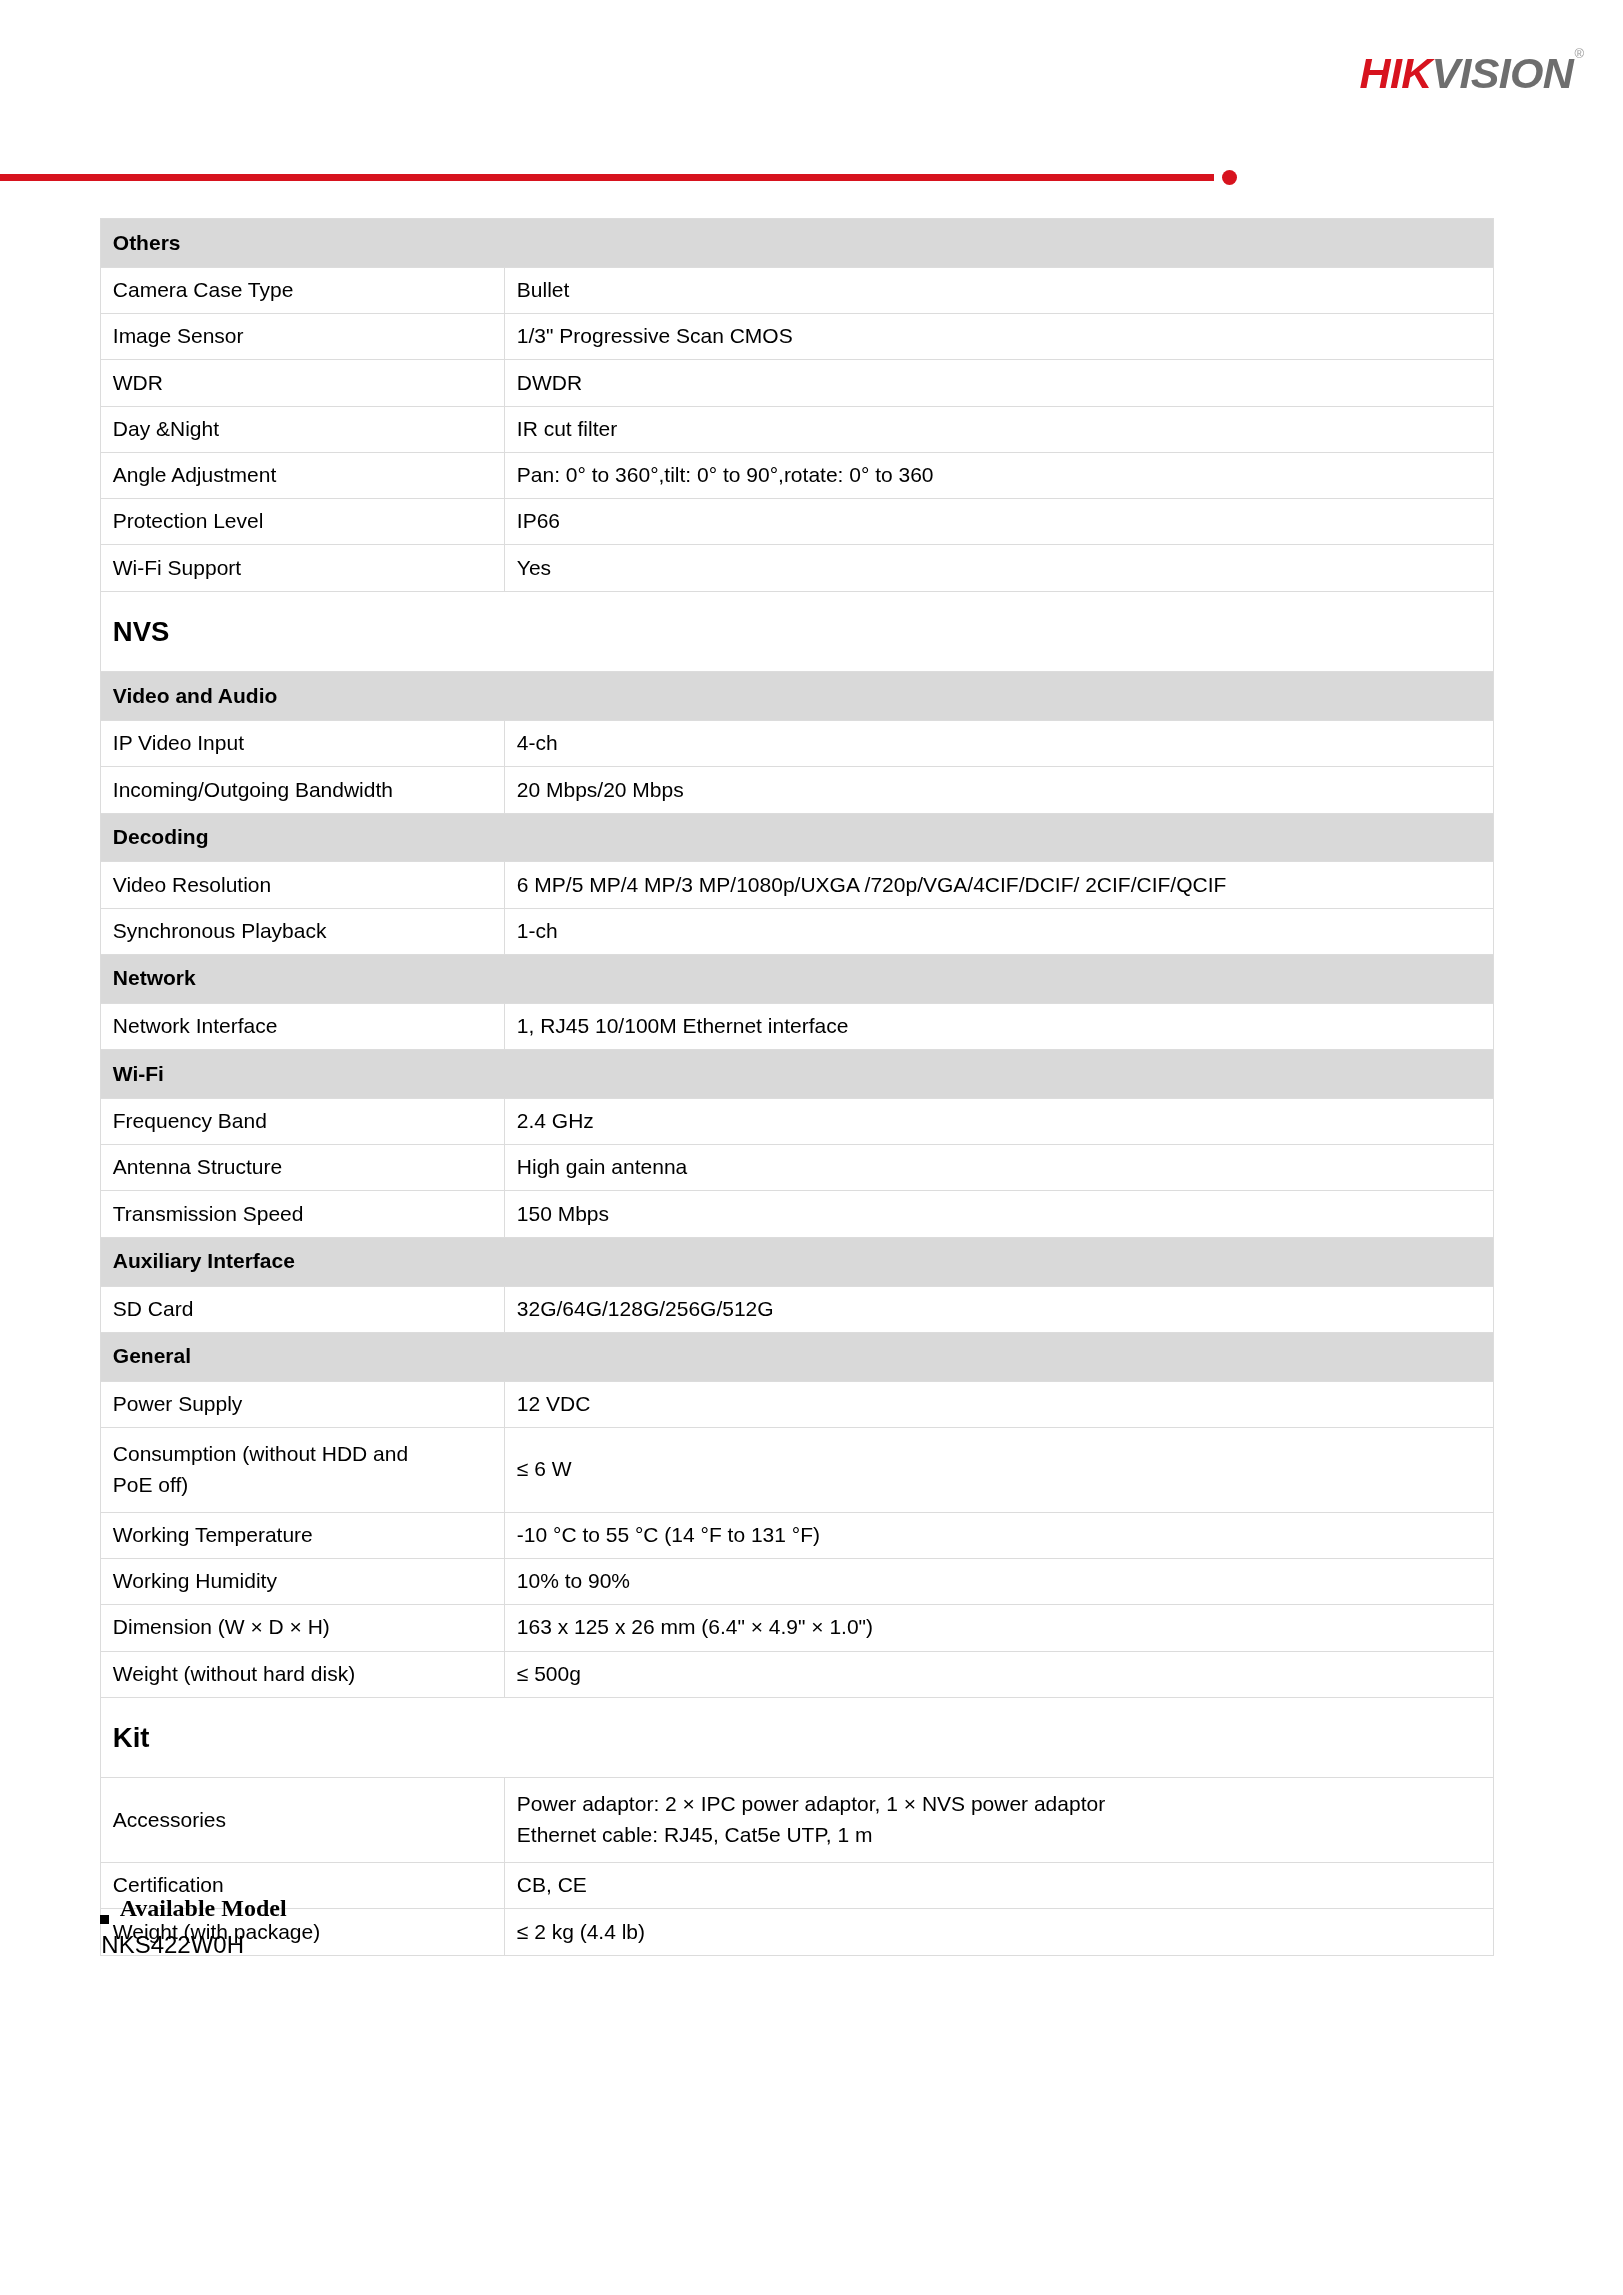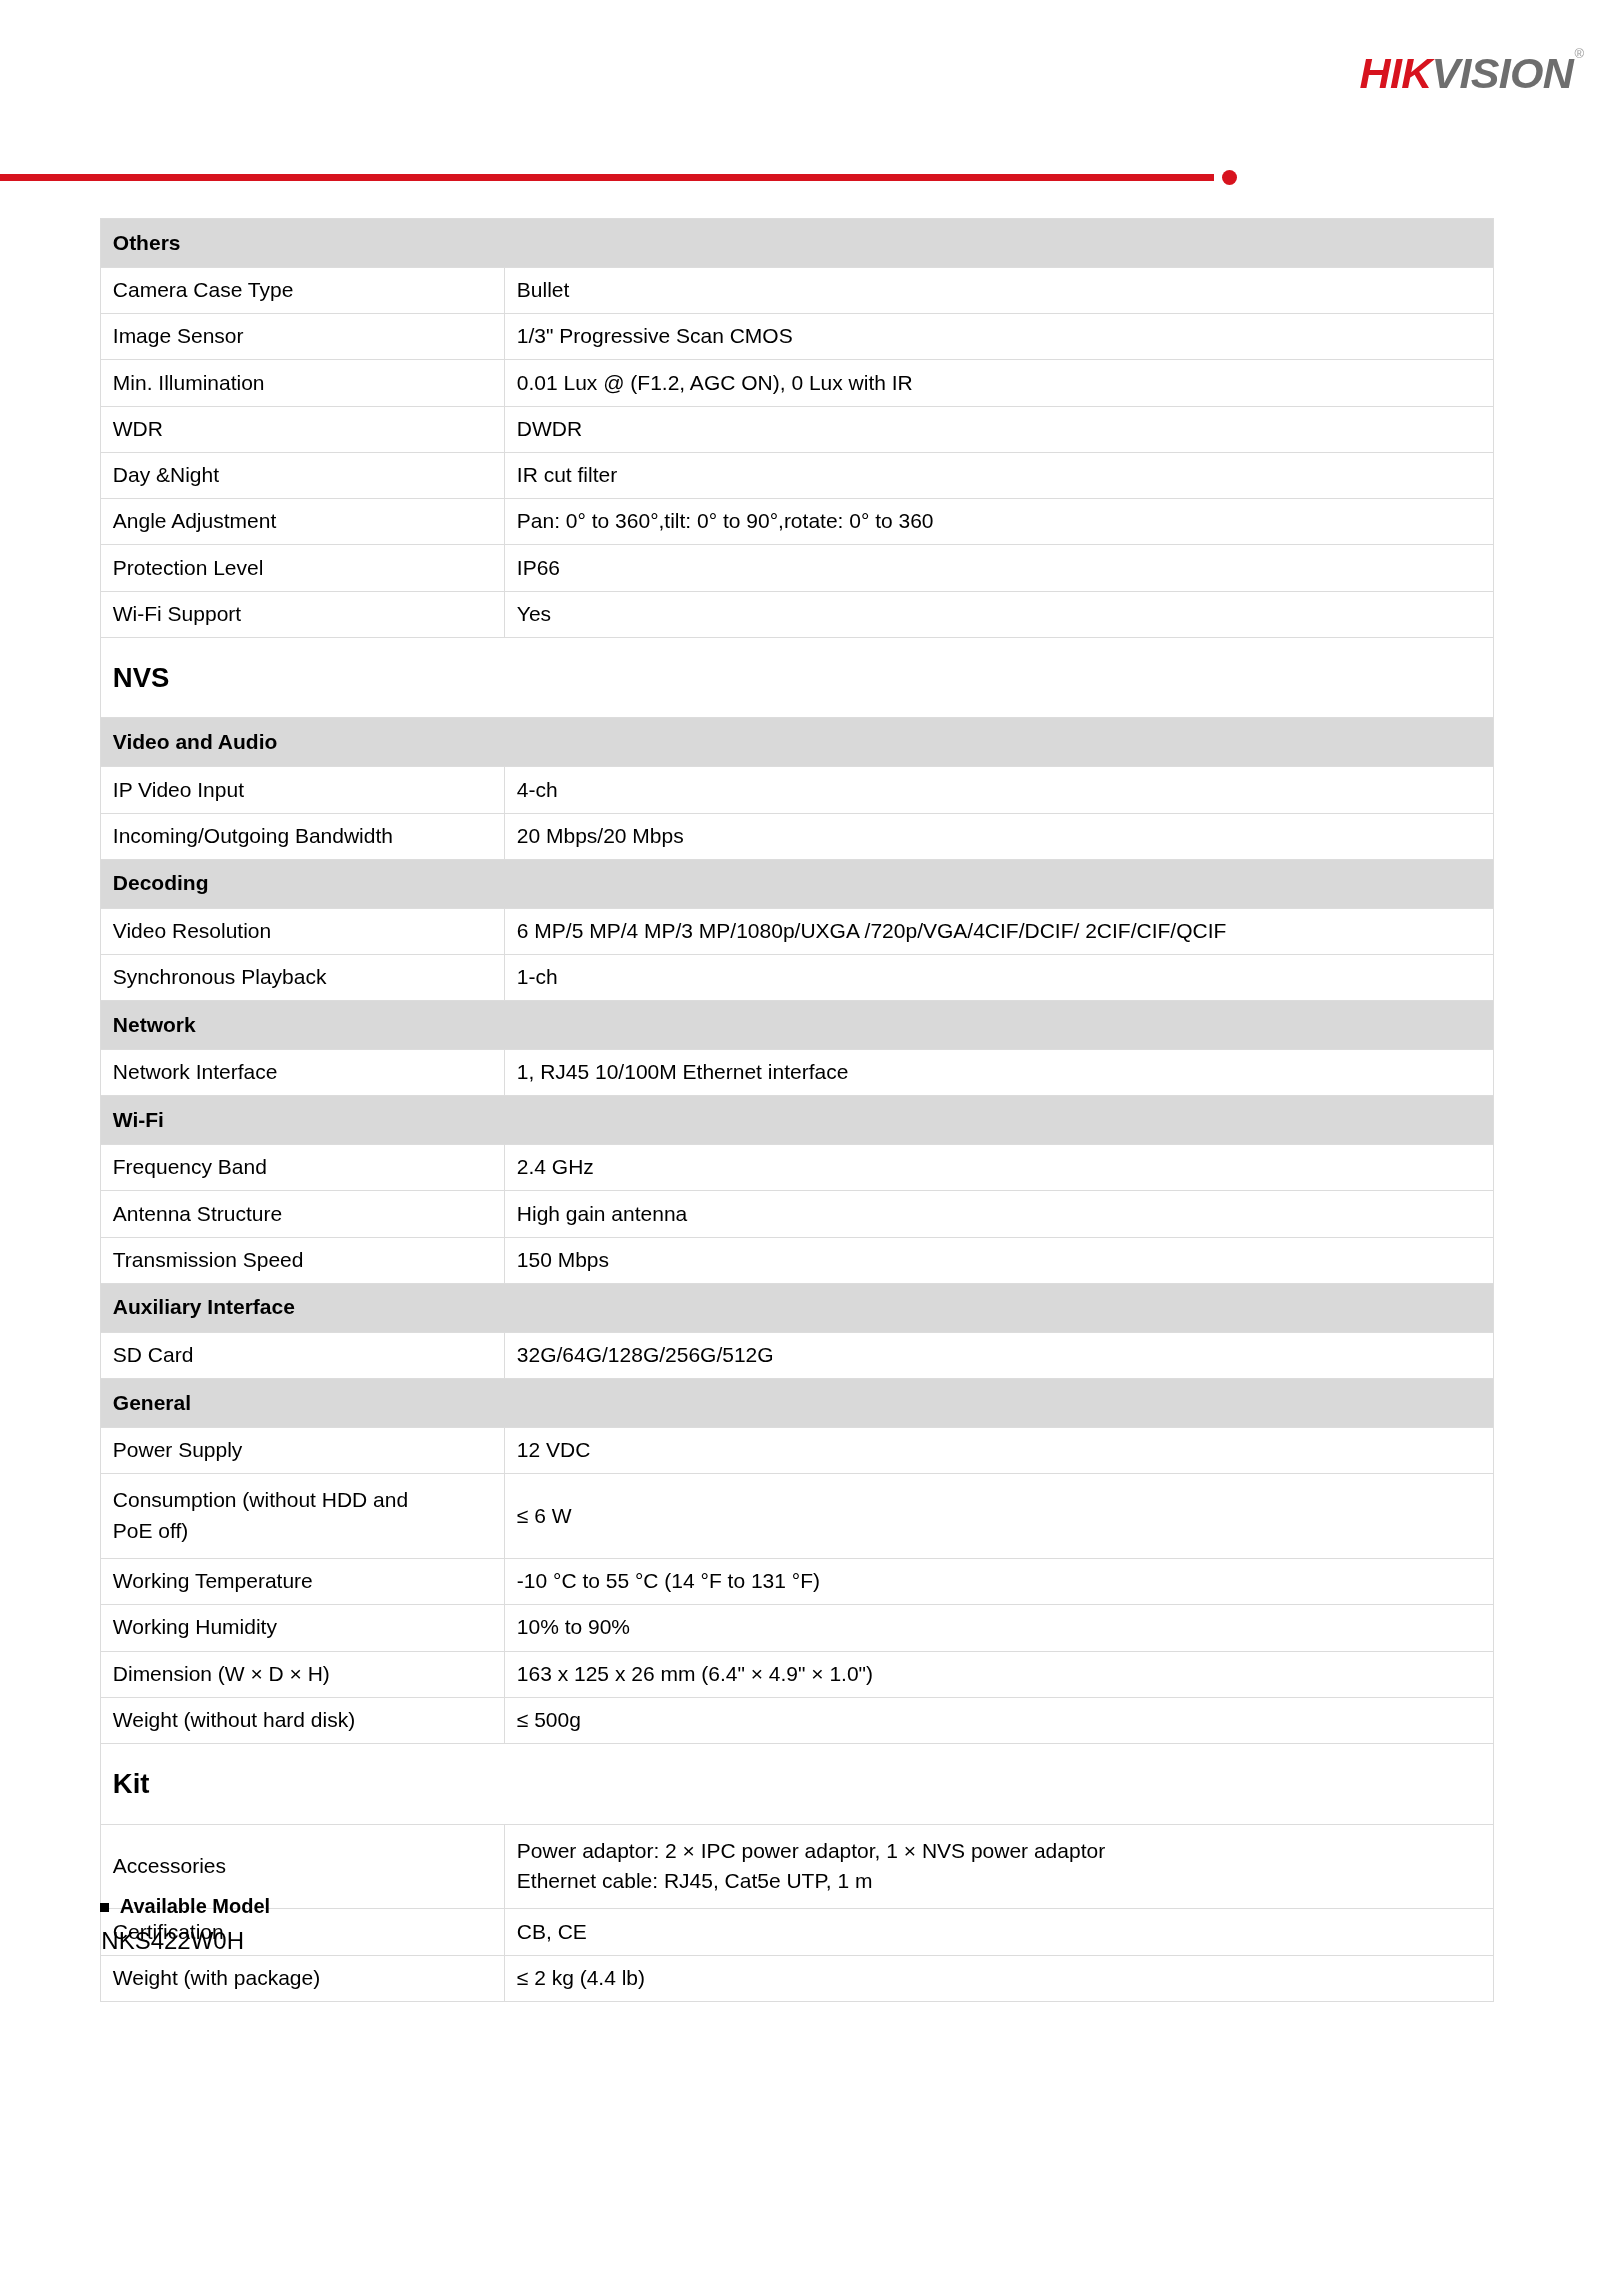--- a/index.html
+++ b/index.html
@@ -120,27 +120,28 @@
   }
 
   
   .avail-block {
     position: absolute;
     left: 100px;
     top: 1894px;
     width: 916px;
   }
   .avail-heading {
-    font-size: 20px;
+    font-size: 24px;
     font-weight: bold;
     line-height: 1.2;
     display: flex;
-    align-items: center;
+    align-items: flex-end;
     gap: 10.5px;
     margin: 0 0 6.5px 0;
+    font-family: Liberation Serif, serif;
   }
   .avail-bullet {
     display: inline-block;
     width: 9.2px;
     height: 9.2px;
     background: #000000;
     flex: 0 0 auto;
     position: relative;
     top: 1.3px;
   }
@@ -173,24 +174,20 @@
         </tr>
         <tr>
           <td>Camera Case Type</td>
           <td>Bullet</td>
         </tr>
         <tr>
           <td>Image Sensor</td>
           <td>1/3" Progressive Scan CMOS</td>
         </tr>
         <tr>
-          <td>Min. Illumination</td>
-          <td>0.01 Lux @ (F1.2, AGC ON), 0 Lux with IR</td>
-        </tr>
-        <tr>
           <td>WDR</td>
           <td>DWDR</td>
         </tr>
         <tr>
           <td>Day &amp;Night</td>
           <td>IR cut filter</td>
         </tr>
         <tr>
           <td>Angle Adjustment</td>
           <td>Pan: 0° to 360°,tilt: 0° to 90°,rotate: 0° to 360</td>

